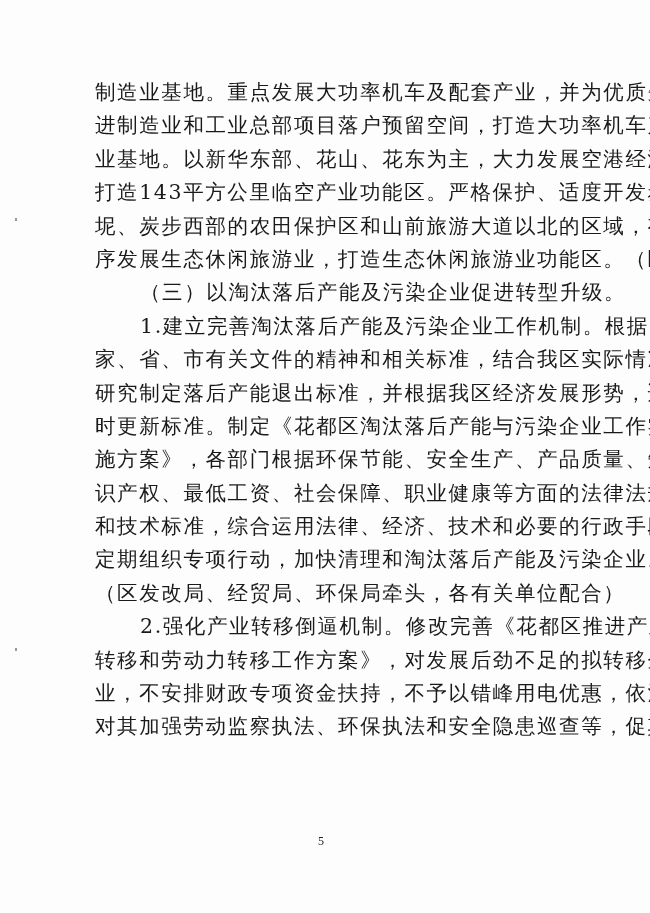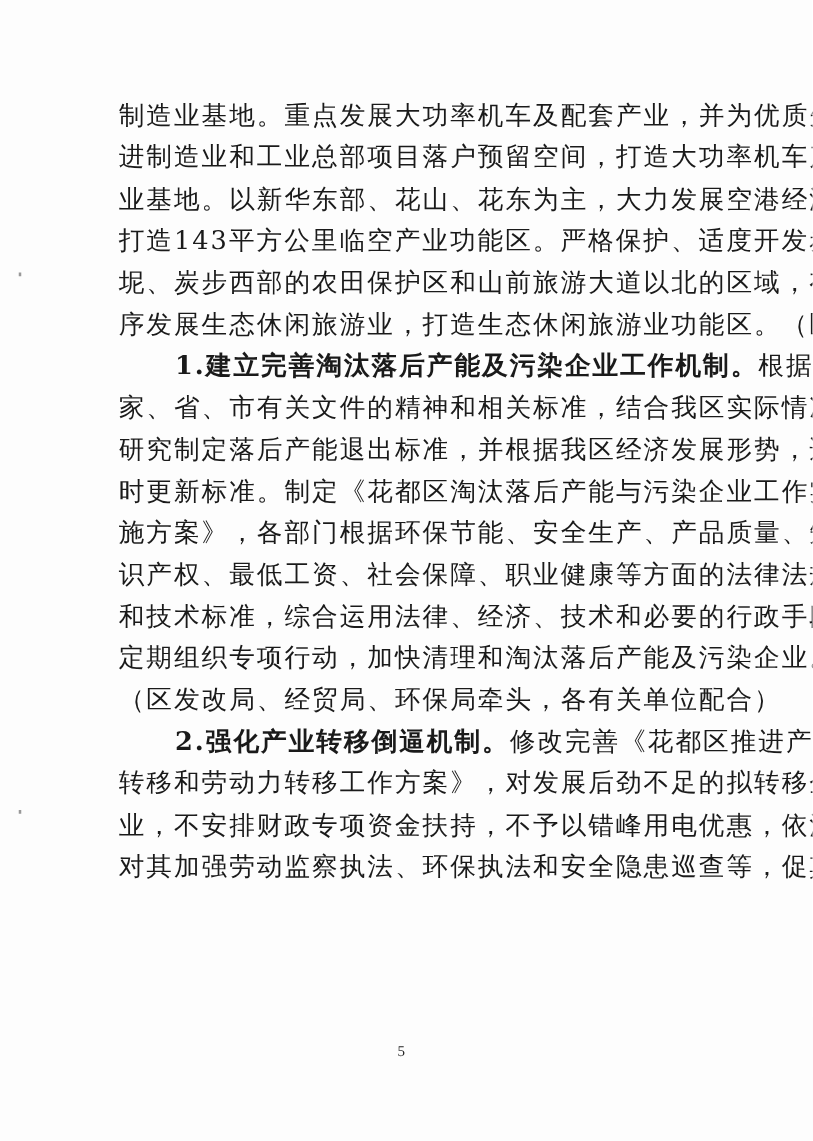--- a/index.html
+++ b/index.html
@@ -32,21 +32,21 @@
       line-height: 33.4px;
       font-size: 20.5px;
       letter-spacing: 1.6px;
       white-space: nowrap;
       overflow: visible;
     }
     .indent {
       padding-left: 45px;
     }
     .bold {
-      font-weight: bold;
+      font-weight: normal;
     }
     .page-number {
       position: absolute;
       left: 318px;
       top: 834px;
       font-size: 12px;
       font-family: "Liberation Serif", serif;
       color: #222;
     }
     .artifact {
@@ -60,20 +60,21 @@
 <body>
 
 <div class="page">
   <div class="body-text">
     <div class="line">制造业基地。重点发展大功率机车及配套产业，并为优质先</div>
     <div class="line">进制造业和工业总部项目落户预留空间，打造大功率机车产</div>
     <div class="line">业基地。以新华东部、花山、花东为主，大力发展空港经济，</div>
     <div class="line">打造143平方公里临空产业功能区。严格保护、适度开发赤</div>
     <div class="line">坭、炭步西部的农田保护区和山前旅游大道以北的区域，有</div>
     <div class="line">序发展生态休闲旅游业，打造生态休闲旅游业功能区。（区</div>
+    <div class="line indent">（三）以淘汰落后产能及污染企业促进转型升级。</div>
     <div class="line indent">
       <span class="bold">1.建立完善淘汰落后产能及污染企业工作机制。</span><span>根据国</span>
     </div>
     <div class="line">家、省、市有关文件的精神和相关标准，结合我区实际情况，</div>
     <div class="line">研究制定落后产能退出标准，并根据我区经济发展形势，适</div>
     <div class="line">时更新标准。制定《花都区淘汰落后产能与污染企业工作实</div>
     <div class="line">施方案》，各部门根据环保节能、安全生产、产品质量、知</div>
     <div class="line">识产权、最低工资、社会保障、职业健康等方面的法律法规</div>
     <div class="line">和技术标准，综合运用法律、经济、技术和必要的行政手段，</div>
     <div class="line">定期组织专项行动，加快清理和淘汰落后产能及污染企业。</div>

